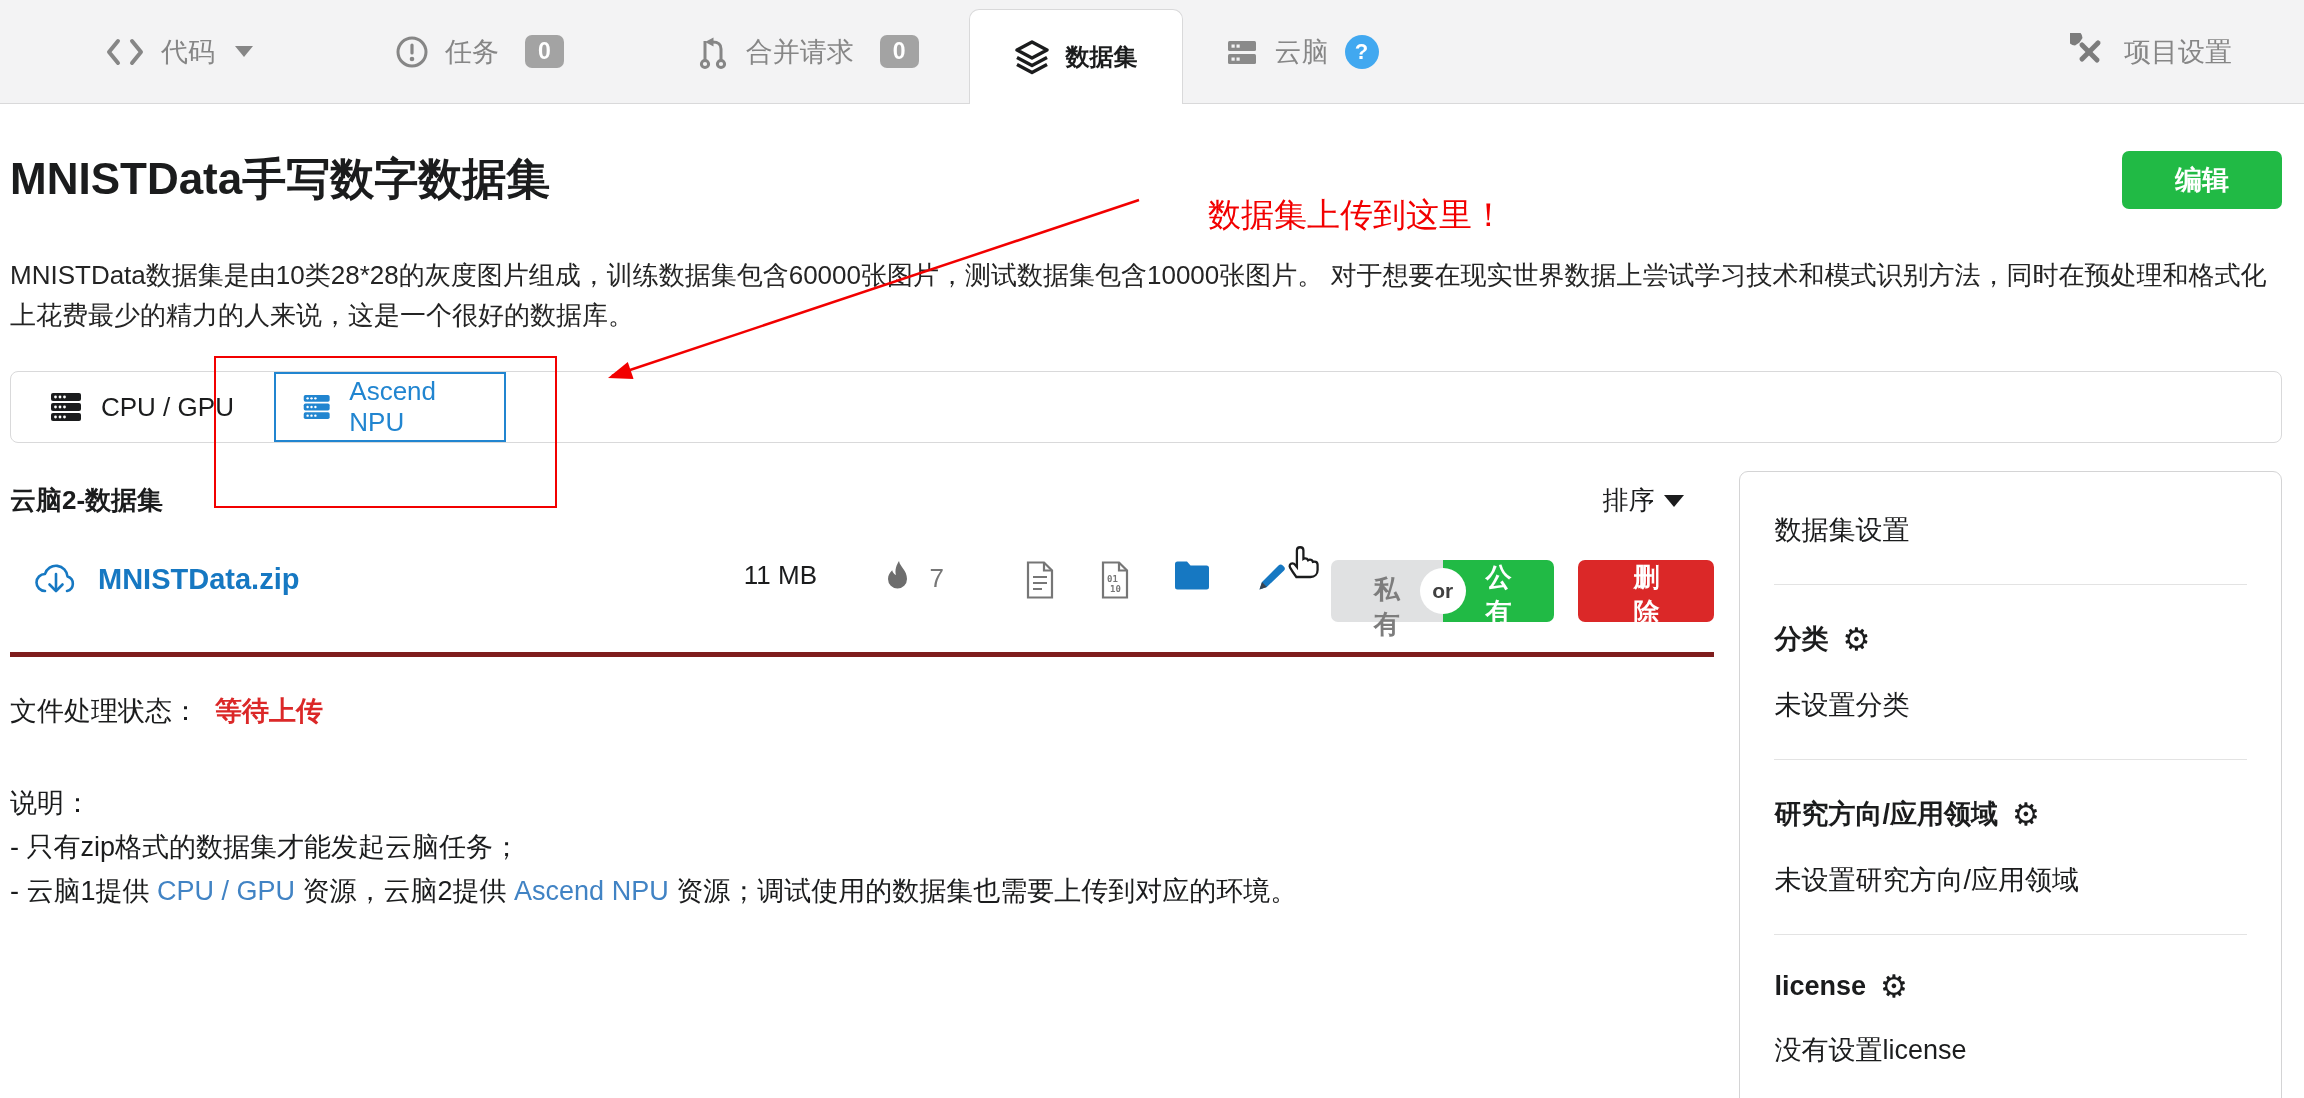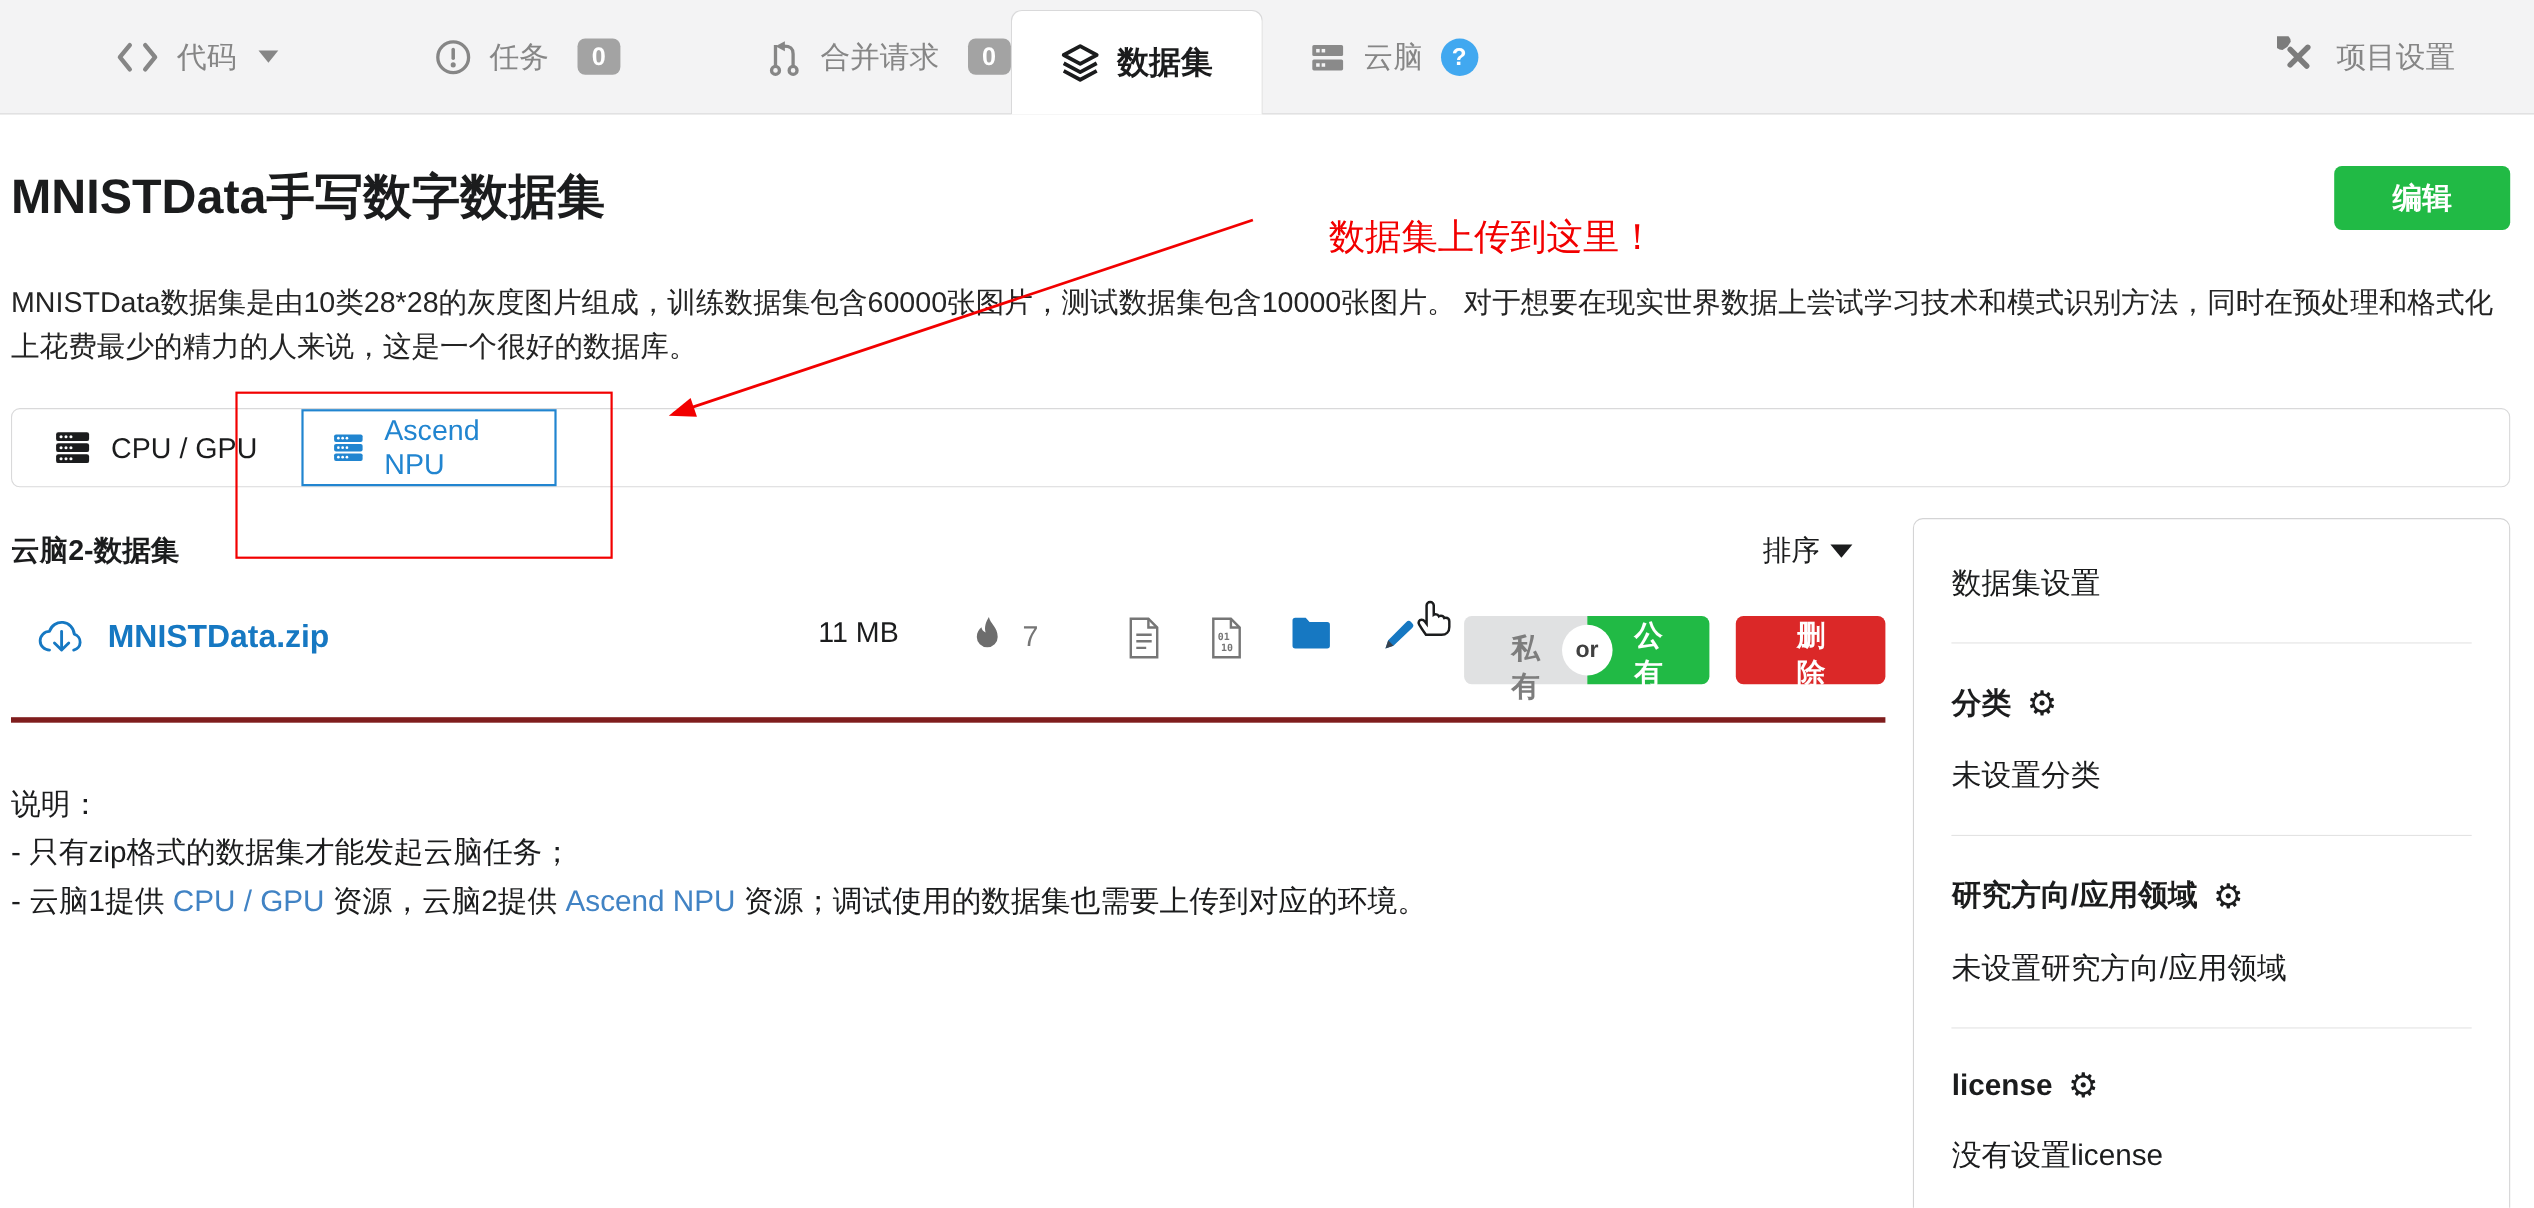--- a/index.html
+++ b/index.html
@@ -21,24 +21,24 @@
   .nav-issues { margin-left:142px; }
   .nav-pulls { margin-left:132px; }
   .nav-cloudbrain { margin-left:42px; }
   .nav-settings { margin-left:auto; margin-right:72px; }
   .badge {
     background:#a3a3a3; color:#fff; font-weight:bold; font-size:23px;
     border-radius:7px; padding:5px 13px; margin-left:10px; line-height:1;
   }
   .caret-down { width:0; height:0; border-left:9px solid transparent; border-right:9px solid transparent; border-top:11px solid #868686; margin-left:4px; }
   .tab-active {
-    align-self:flex-end; height:95px; background:#fff;
+    margin-left:50px; align-self:flex-end; height:95px; background:#fff;
     border:1px solid #d9d9da; border-bottom:none; border-radius:10px 10px 0 0;
     display:flex; align-items:center; gap:16px; padding:0 44px;
-    color:#1b1c1d; font-weight:bold; font-size:29px; position:relative; top:1px;
+    color:#1b1c1d; font-weight:bold; font-size:24px; position:relative; top:1px;
   }
   .help-circle {
     width:34px; height:34px; border-radius:50%; background:#41a8f0; color:#fff;
     font-weight:bold; font-size:22px; display:flex; align-items:center; justify-content:center;
   }
 
   
   .page { padding:0 22px 0 10px; }
   .page-head { display:flex; align-items:center; margin-top:46px; }
   .page-title { font-size:44px; font-weight:bold; margin:0; }
@@ -295,20 +295,23 @@
         </div>
         <div class="or-group">
           <button class="btn btn-private">私有</button>
           <span class="or-circle">or</span>
           <button class="btn btn-public">公有</button>
         </div>
         <button class="btn btn-delete">删除</button>
       </div>
 
 
+      <div class="status-line">
+        <span>文件处理状态：</span><span class="status-value">等待上传</span>
+      </div>
 
       <div class="notes">
         <div>说明：</div>
         <div>- 只有zip格式的数据集才能发起云脑任务；</div>
         <div><span>- 云脑1提供 </span><span class="note-link">CPU / GPU</span><span> 资源，云脑2提供 </span><span class="note-link">Ascend NPU</span><span> 资源；调试使用的数据集也需要上传到对应的环境。</span></div>
       </div>
     </div>
 
     <aside class="sidebar">
       <div class="sb-title">数据集设置</div>

